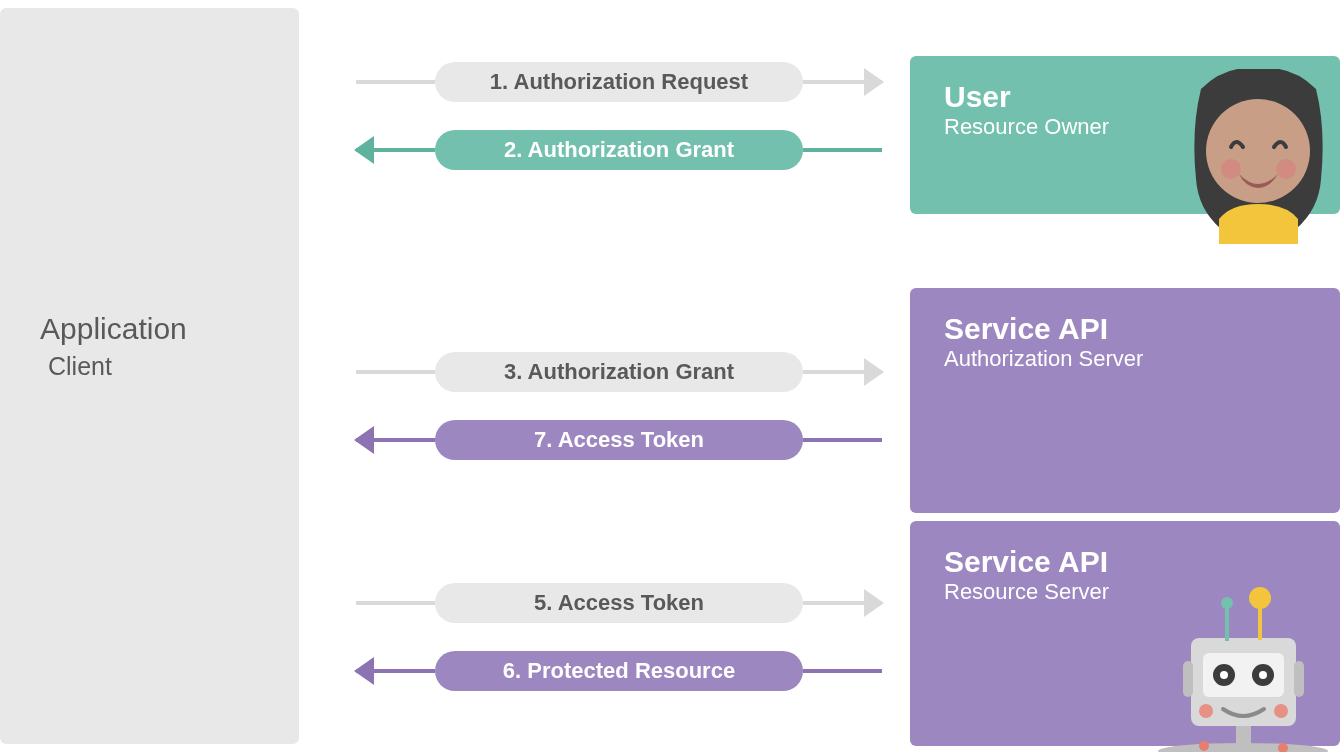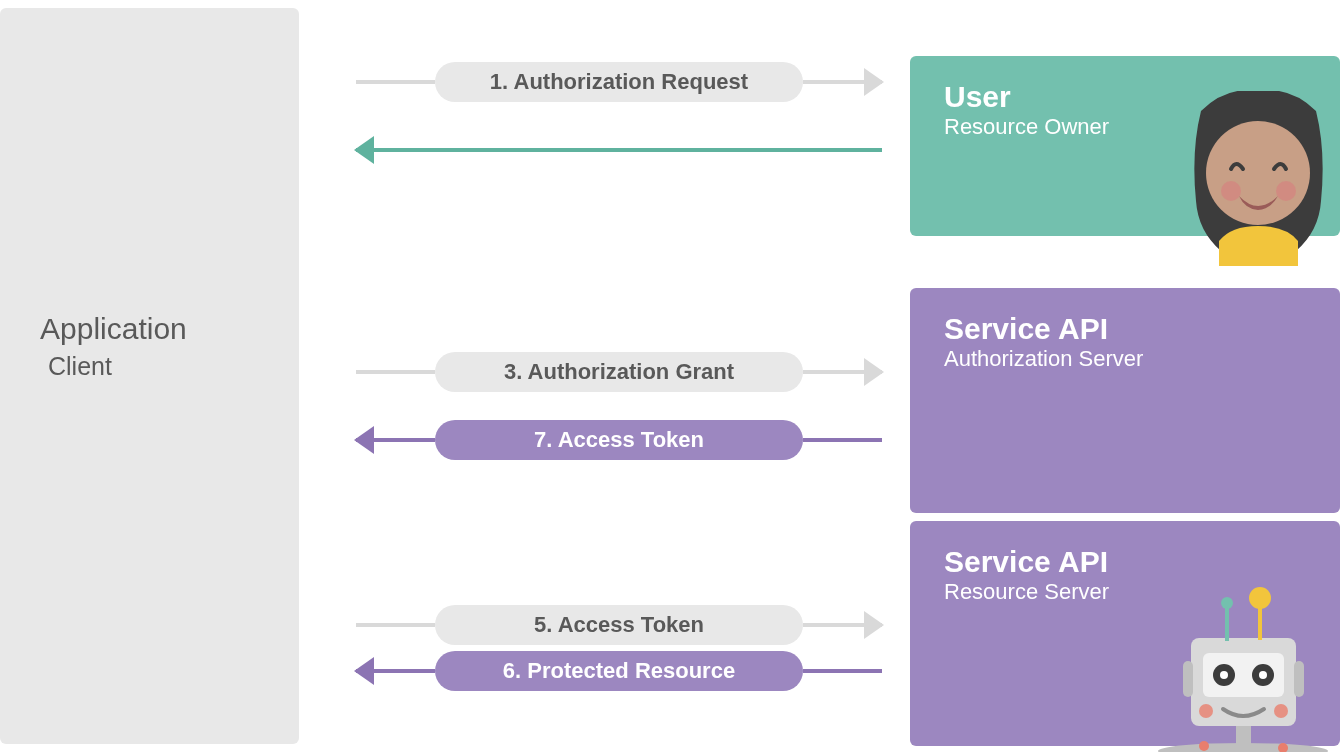--- a/index.html
+++ b/index.html
@@ -46,21 +46,21 @@
     position:absolute;
     right:0;
     width:430px;
     border-radius:6px;
     color:#fff;
     padding:24px 34px;
     box-sizing:border-box;
   }
   .entity .title{font-size:30px;font-weight:700;}
   .entity .subtitle{font-size:22px;font-weight:400;}
-  .entity.user{top:56px;height:180px;background:var(--teal);}
+  .entity.user{top:56px;height:158px;background:var(--teal);}
   .entity.auth{top:288px;height:225px;background:var(--purple);}
   .entity.res {top:521px;height:225px;background:var(--purple);}
 
   
   .arrow{
     position:absolute;
     left:356px;
     width:526px;
     height:48px;
     display:flex;
@@ -160,33 +160,34 @@
   </svg>
 </div>
 
 <div class="arrow right" style="top:58px">
   <div class="tail"></div>
   <div class="pill grey">1. Authorization Request</div>
   <div class="head"></div>
 </div>
 <div class="arrow left teal" style="top:126px">
   <div class="tail"></div>
+  <div class="pill teal">2. Authorization Grant</div>
   <div class="head"></div>
 </div>
 <div class="arrow right" style="top:348px">
   <div class="tail"></div>
   <div class="pill grey">3. Authorization Grant</div>
   <div class="head"></div>
 </div>
 <div class="arrow left purple" style="top:416px">
   <div class="tail"></div>
   <div class="pill purple">7. Access Token</div>
   <div class="head"></div>
 </div>
-<div class="arrow right" style="top:601px">
+<div class="arrow right" style="top:579px">
   <div class="tail"></div>
   <div class="pill grey">5. Access Token</div>
   <div class="head"></div>
 </div>
 <div class="arrow left purple" style="top:647px">
   <div class="tail"></div>
   <div class="pill purple">6. Protected Resource</div>
   <div class="head"></div>
 </div>
 

